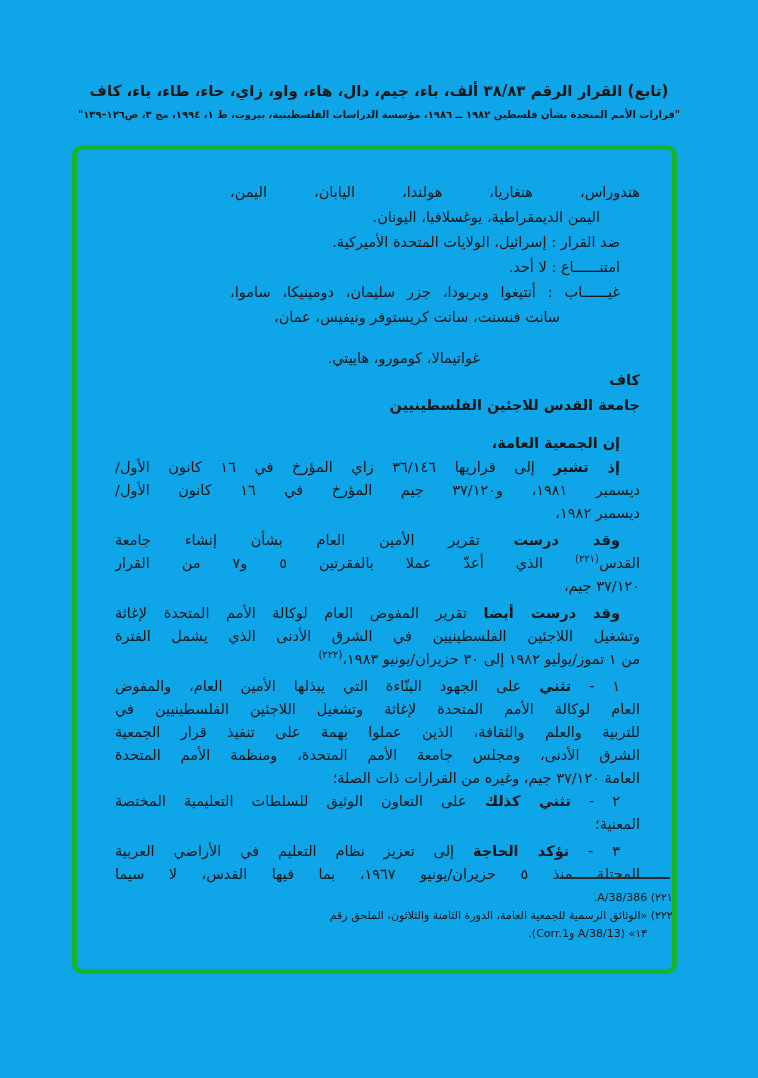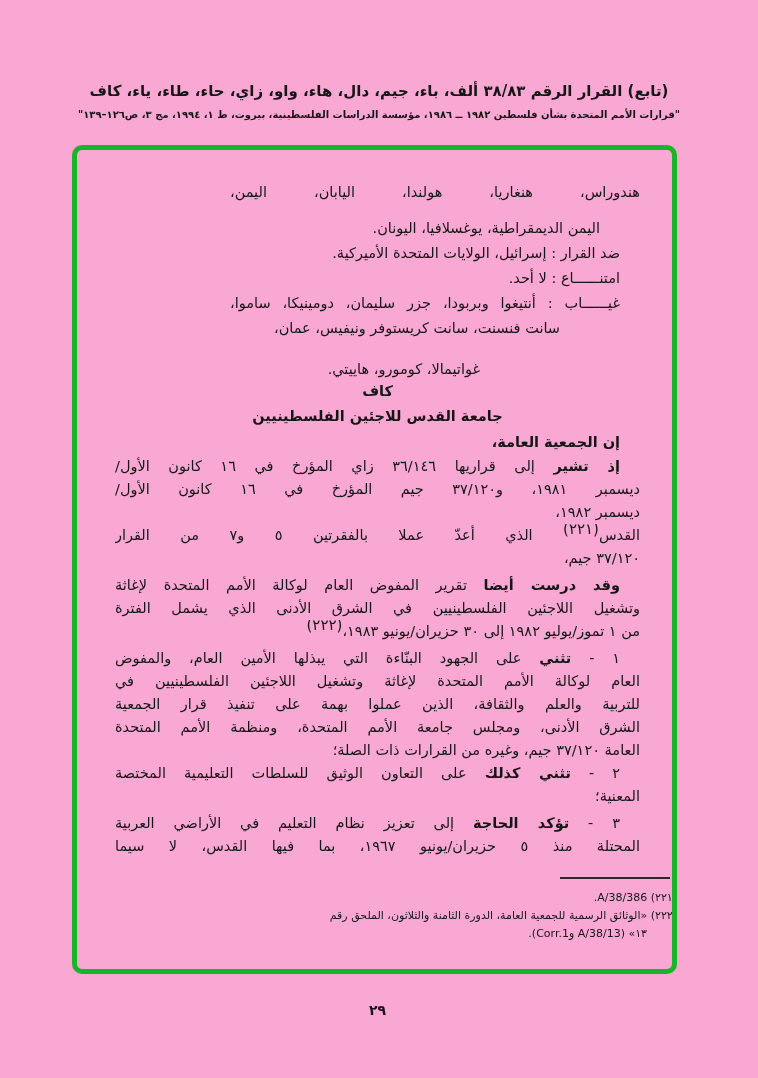--- a/index.html
+++ b/index.html
@@ -1,37 +1,37 @@
 <!DOCTYPE html>
 <html lang="ar"><head>
 <meta charset="utf-8">
 <style>
   html,body{margin:0;padding:0;background:#ffffff;}
-  #page{position:relative;width:758px;height:1078px;background:#f9a8d4;overflow:hidden;
+  #page{position:relative;width:758px;height:1078px;background:#0ea5e9;overflow:hidden;
         font-family:"DejaVu Sans",sans-serif;color:#161616;}
   
   .hdr1{position:absolute;top:80px;left:0;width:758px;text-align:center;direction:rtl;
         font-weight:700;font-size:15px;line-height:22px;}
   .hdr2{position:absolute;top:108px;left:0;width:758px;text-align:center;direction:rtl;
         font-weight:700;font-size:10px;line-height:14px;}
   
   .hl-box{position:absolute;left:72px;top:145px;width:605px;height:829px;
           border:5px solid #18b42c;border-radius:10px;box-sizing:border-box;
           pointer-events:none;z-index:10;background:transparent;}
   
   #doc-lines{position:absolute;top:180px;right:118px;width:525px;direction:rtl;
              font-size:14.5px;z-index:2;}
   .ln{overflow:hidden;}
   .lst{height:25px;line-height:25px;}
   .bdy{height:23px;line-height:23px;}
   .a-j{text-align:justify;text-align-last:justify;}
   .a-r{text-align:right;}
-  .a-c{text-align:center;}
+  .a-c{}
   .ln b{font-weight:700;}
-  .ln sup{font-size:15px;line-height:0;vertical-align:super;}
+  .ln sup{font-size:10px;line-height:0;vertical-align:super;}
   
   .fn-rule{position:absolute;top:877px;right:88px;width:110px;border-top:2px solid #2a2a2a;z-index:2;}
   .fn{position:absolute;right:81px;direction:rtl;white-space:nowrap;text-align:right;
       font-size:11px;line-height:14px;z-index:2;}
   .fn1{top:891px;}
   .fn2{top:909px;}
   .fn3{top:927px;right:111px;}
   
   .pgnum{position:absolute;top:1002px;right:118px;width:525px;text-align:center;
          font-weight:700;font-size:14px;z-index:2;}
@@ -39,32 +39,33 @@
 </head>
 <body>
 
 <div id="page">
 
   <div class="hdr1">(تابع) القرار الرقم ٣٨/٨٣ ألف، باء، جيم، دال، هاء، واو، زاي، حاء، طاء، ياء، كاف</div>
   <div class="hdr2">"قرارات الأمم المتحدة بشأن فلسطين ١٩٨٢ ــ ١٩٨٦، مؤسسة الدراسات الفلسطينية، بيروت، ط ١، ١٩٩٤، مج ٣، ص١٢٦–١٣٩"</div>
 
   <div id="doc-lines">
       <div class="ln lst a-j" style="padding-left: 115px;"><span>هندوراس، هنغاريا، هولندا، اليابان، اليمن،</span></div>
-      <div class="ln lst a-r" style="padding-right: 40px; margin-top: 11px;"><span>اليمن الديمقراطية، يوغسلافيا، اليونان.</span></div>
+      <div class="ln lst a-r" style="padding-right: 40px;"><span>اليمن الديمقراطية، يوغسلافيا، اليونان.</span></div>
       <div class="ln lst a-r" style="padding-right: 20px;"><span>ضد القرار : إسرائيل، الولايات المتحدة الأميركية.</span></div>
       <div class="ln lst a-r" style="padding-right: 20px;"><span>امتنــــــاع : لا أحد.</span></div>
       <div class="ln lst a-j" style="padding-right: 20px; padding-left: 115px;"><span>غيــــــاب : أنتيغوا وبربودا، جزر سليمان، دومينيكا، ساموا،</span></div>
       <div class="ln lst a-r" style="padding-right: 80px;"><span>سانت فنسنت، سانت كريستوفر ونيفيس، عمان،</span></div>
       <div class="ln lst a-r" style="padding-right: 160px; margin-top: 16px;"><span>غواتيمالا، كومورو، هاييتي.</span></div>
       <div class="ln lst a-c" style="margin-top: -3px;"><b>كاف</b></div>
       <div class="ln lst a-c"><b>جامعة القدس للاجئين الفلسطينيين</b></div>
-      <div class="ln bdy a-r" style="margin-top: 2px; padding-right: 20px;"><b>إن الجمعية العامة،</b></div>
+      <div class="ln bdy a-r" style="margin-top: 14px; padding-right: 20px;"><b>إن الجمعية العامة،</b></div>
       <div class="ln bdy a-j" style="margin-top: 1px; padding-right: 20px;"><b>إذ تشير</b><span> إلى قراريها ٣٦/١٤٦ زاي المؤرخ في ١٦ كانون الأول/</span></div>
       <div class="ln bdy a-j"><span>ديسمبر ١٩٨١، و٣٧/١٢٠ جيم المؤرخ في ١٦ كانون الأول/</span></div>
       <div class="ln bdy a-r"><span>ديسمبر ١٩٨٢،</span></div>
+      <div class="ln bdy a-j" style="margin-top: 4px; padding-right: 20px;"><b>وقد درست</b><span> تقرير الأمين العام بشأن إنشاء جامعة</span></div>
       <div class="ln bdy a-j"><span>القدس</span><sup>(٢٢١)</sup><span> الذي أعدّ عملا بالفقرتين ٥ و٧ من القرار</span></div>
       <div class="ln bdy a-r"><span>٣٧/١٢٠ جيم،</span></div>
       <div class="ln bdy a-j" style="margin-top: 4px; padding-right: 20px;"><b>وقد درست أيضا</b><span> تقرير المفوض العام لوكالة الأمم المتحدة لإغاثة</span></div>
       <div class="ln bdy a-j"><span>وتشغيل اللاجئين الفلسطينيين في الشرق الأدنى الذي يشمل الفترة</span></div>
       <div class="ln bdy a-r"><span>من ١ تموز/يوليو ١٩٨٢ إلى ٣٠ حزيران/يونيو ١٩٨٣،</span><sup>(٢٢٢)</sup></div>
       <div class="ln bdy a-j" style="margin-top: 4px; padding-right: 20px;"><span>١ - </span><b>تثني</b><span> على الجهود البنّاءة التي يبذلها الأمين العام، والمفوض</span></div>
       <div class="ln bdy a-j"><span>العام لوكالة الأمم المتحدة لإغاثة وتشغيل اللاجئين الفلسطينيين في</span></div>
       <div class="ln bdy a-j"><span>للتربية والعلم والثقافة، الذين عملوا بهمة على تنفيذ قرار الجمعية</span></div>
       <div class="ln bdy a-j"><span>الشرق الأدنى، ومجلس جامعة الأمم المتحدة، ومنظمة الأمم المتحدة</span></div>
       <div class="ln bdy a-r"><span>العامة ٣٧/١٢٠ جيم، وغيره من القرارات ذات الصلة؛</span></div>
@@ -74,15 +75,14 @@
       <div class="ln bdy a-j"><span>المحتلة منذ ٥ حزيران/يونيو ١٩٦٧، بما فيها القدس، لا سيما</span></div>
     </div>
 
   <div class="fn-rule"></div>
   <div class="fn fn1">(٢٢١) A/38/386.</div>
   <div class="fn fn2">(٢٢٢) «الوثائق الرسمية للجمعية العامة، الدورة الثامنة والثلاثون، الملحق رقم</div>
   <div class="fn fn3">١٣» (A/38/13 وCorr.1).</div>
 
   <div class="hl-box"></div>
 
-  <div class="pgnum">٢٩</div>
 
 </div>
 
 </body></html>

